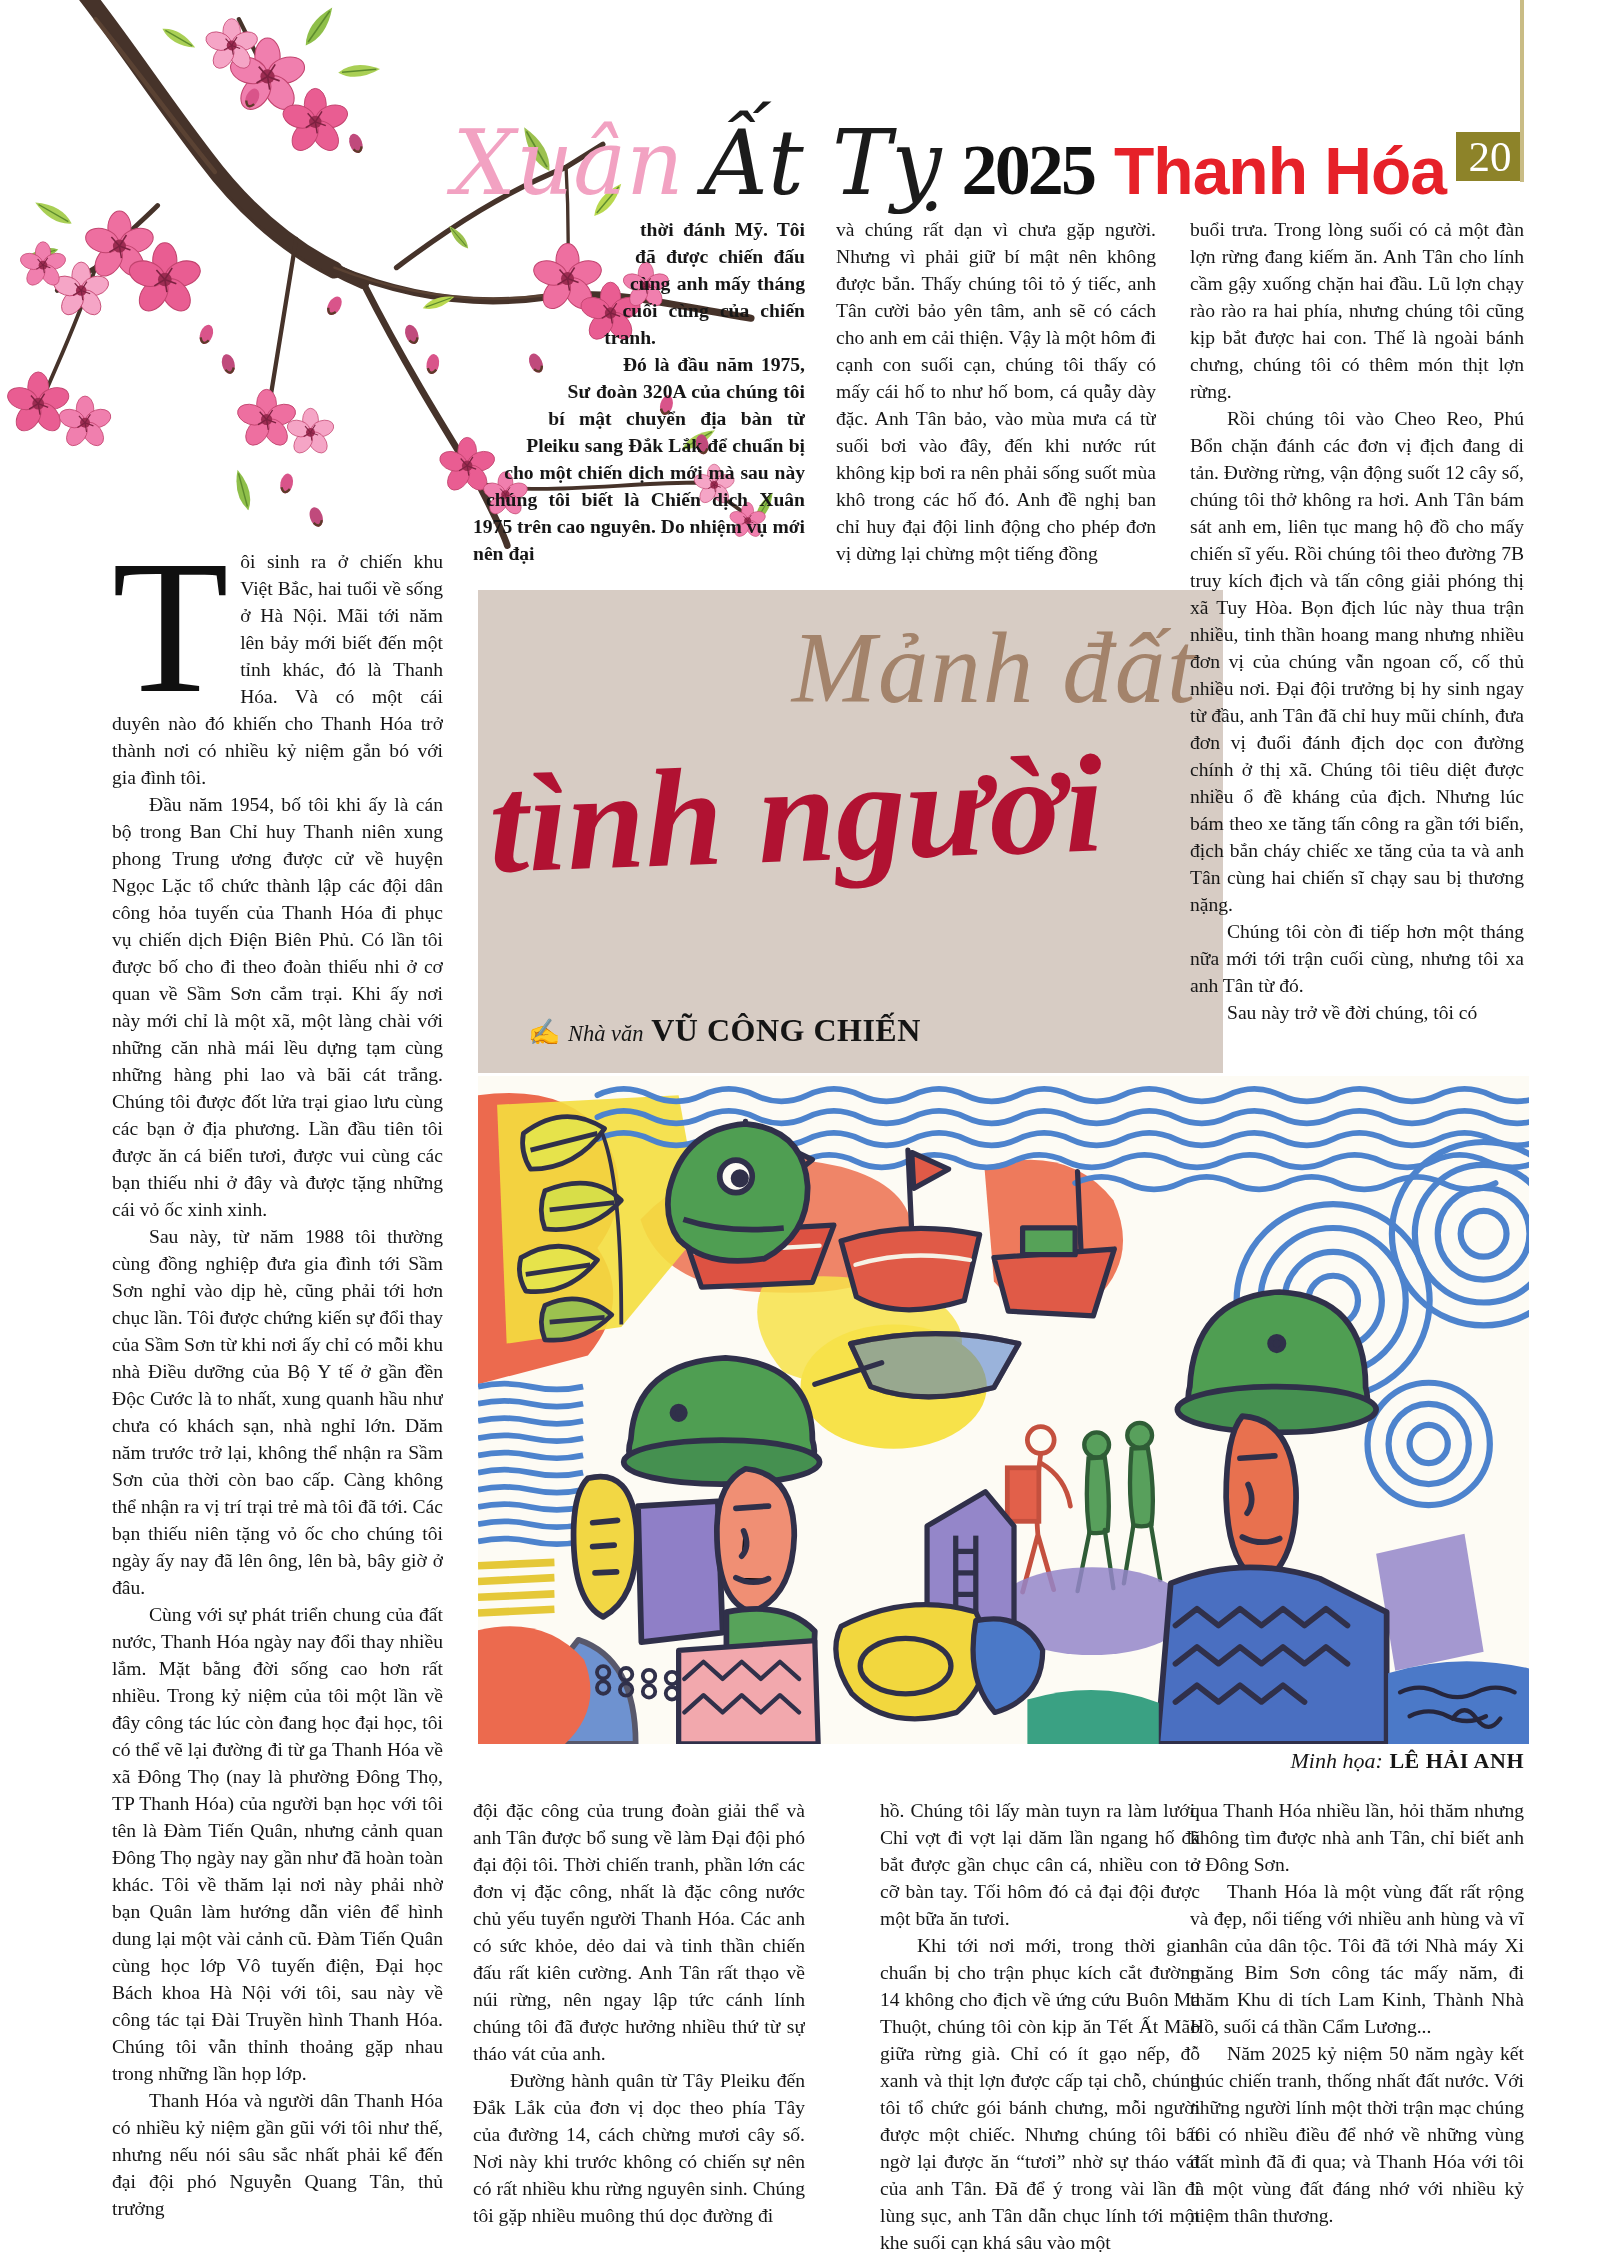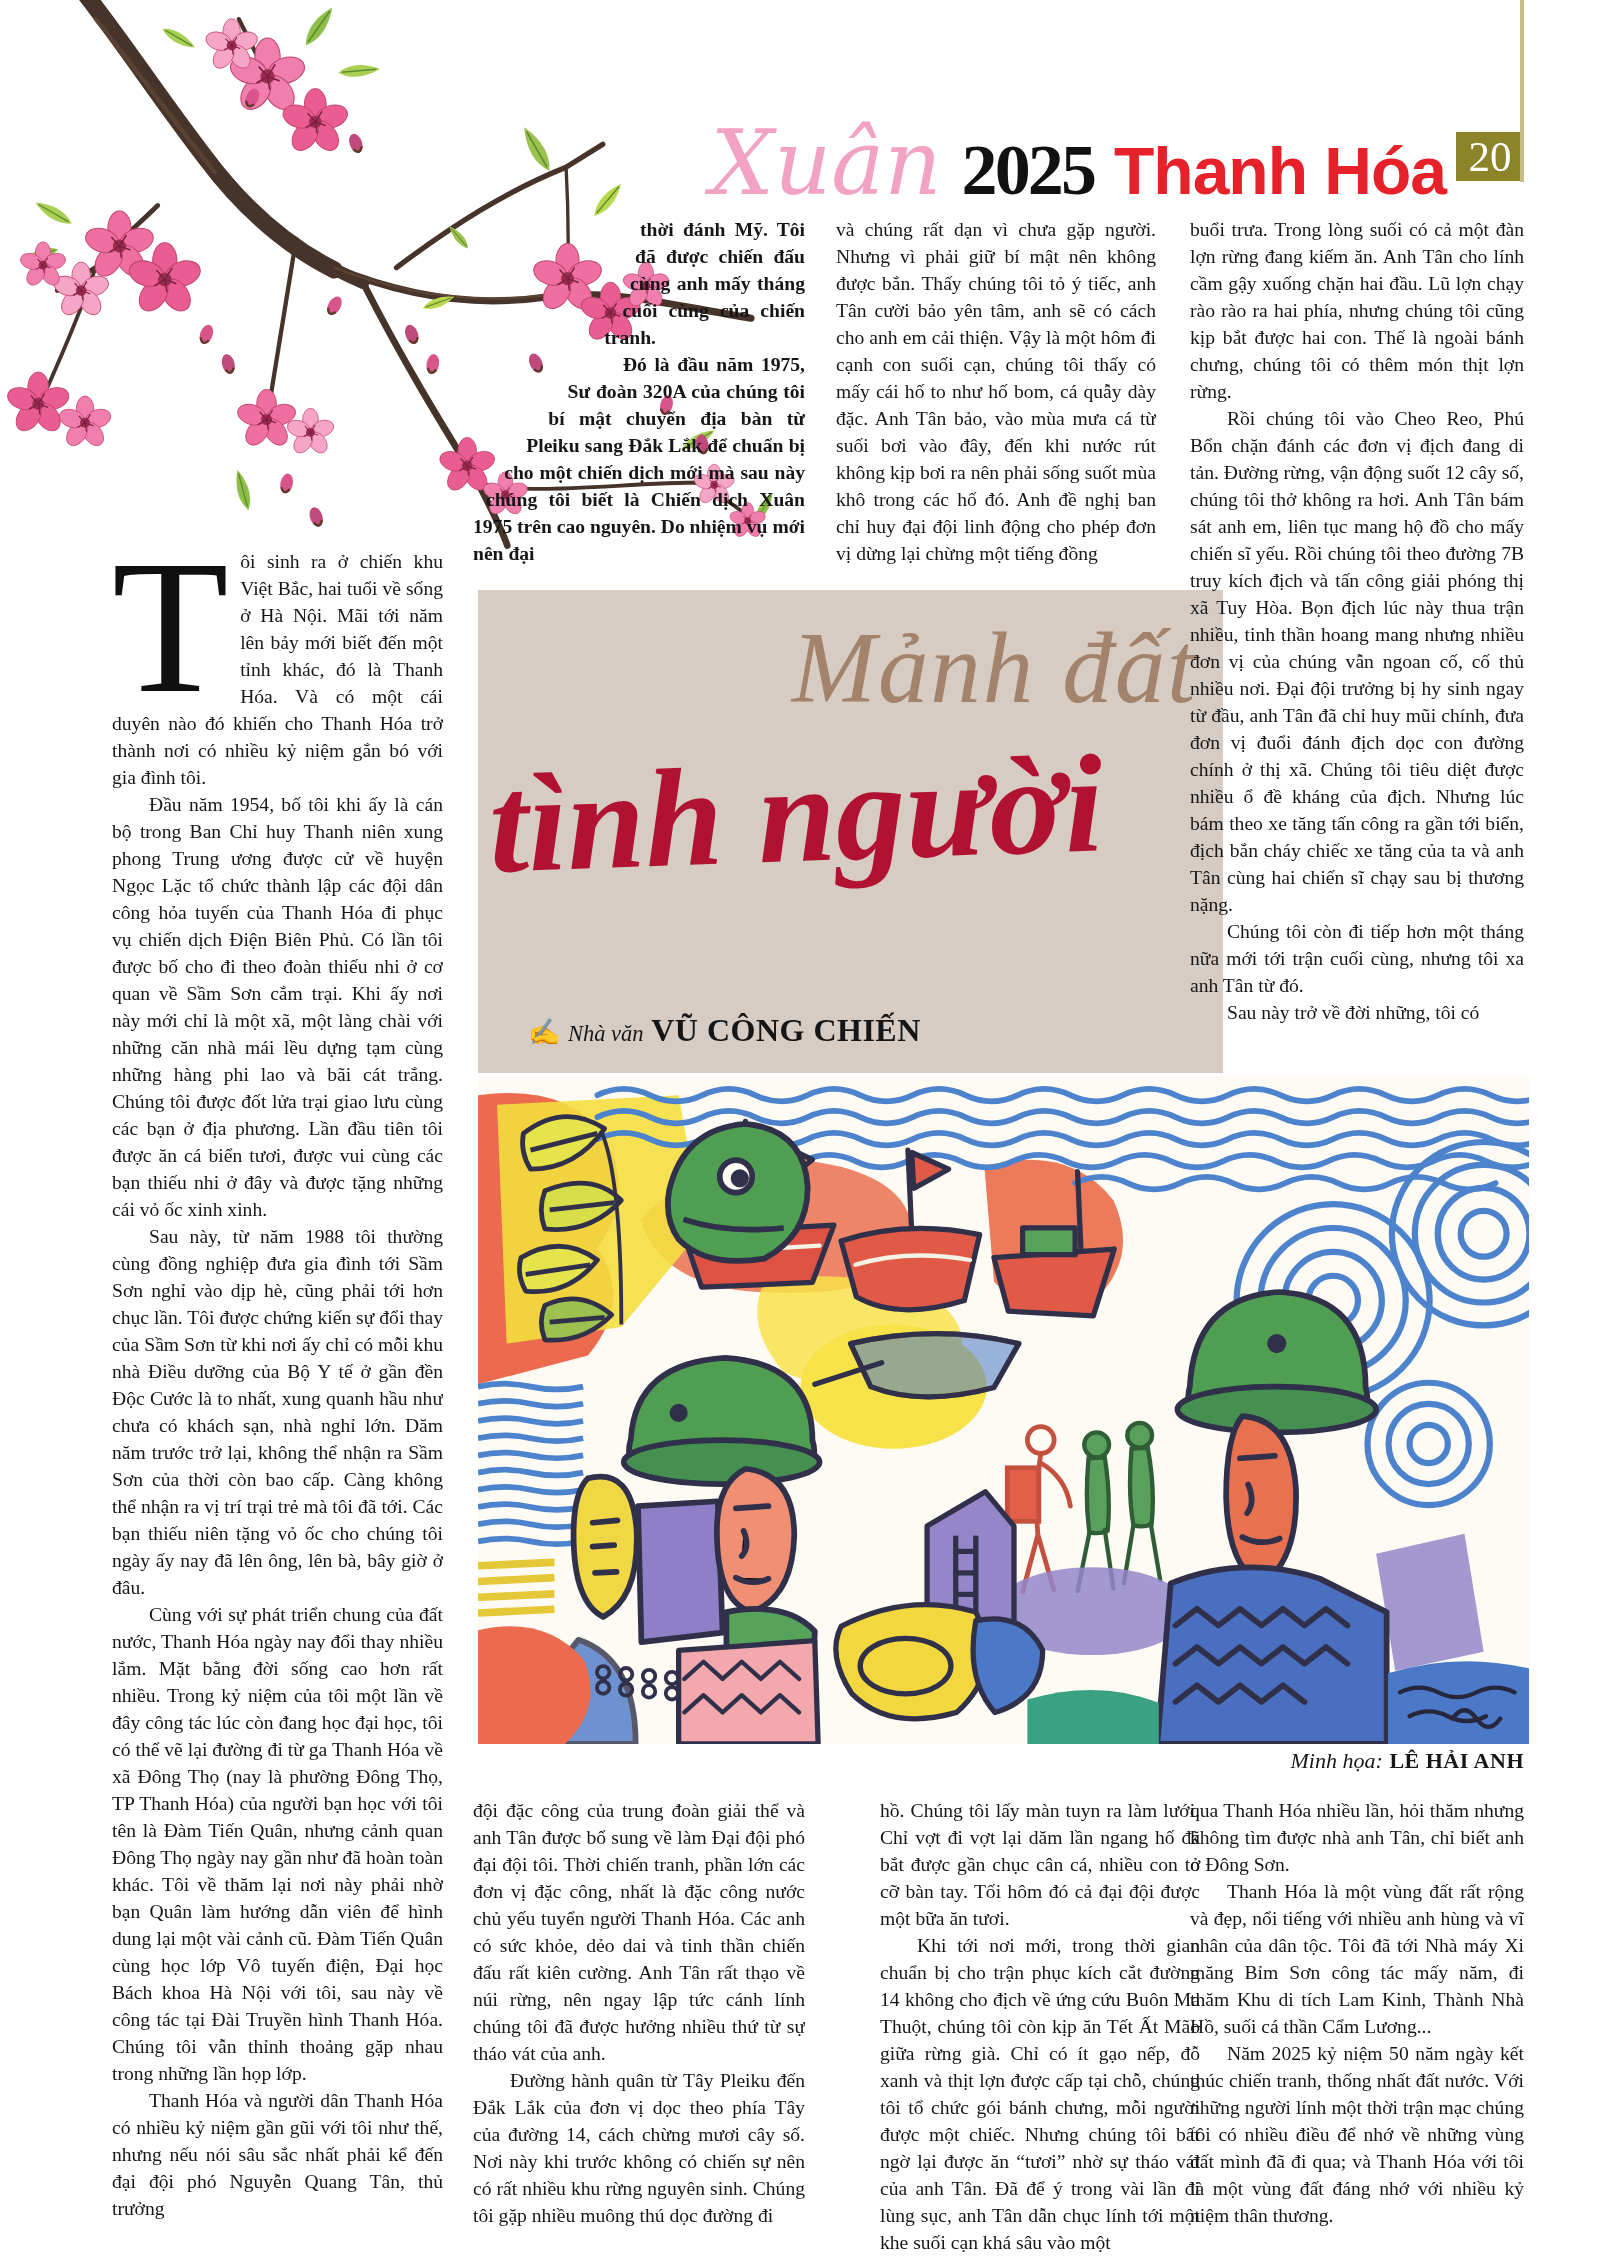--- a/index.html
+++ b/index.html
@@ -142,20 +142,21 @@
     <use href="#bud" transform="translate(1395,848) rotate(15)" color="#d9548a"></use>
     <use href="#bud" transform="translate(1470,930) rotate(-10)" color="#c04a7c"></use>
     <use href="#bud" transform="translate(600,1012) rotate(12)" color="#d9548a"></use>
     <use href="#bud" transform="translate(662,1082) rotate(-18)" color="#c04a7c"></use>
     <use href="#bud" transform="translate(528,205) rotate(25)" color="#d9548a"></use>
     <use href="#bud" transform="translate(745,300) rotate(-20)" color="#c04a7c"></use>
   </svg>
 
   <div class="header">
     <span class="h-xuan">Xuân</span>
+    <span class="h-atty">Ất Tỵ</span>
     <span class="h-year">2025</span>
     <span class="h-brand">Thanh Hóa</span>
   </div>
   <div class="pagenum">20</div>
   <div class="pagenum-line"></div>
 
   <div class="col col1">
     <p class="p"><span class="dropcap">T</span><span>ôi sinh ra ở chiến khu Việt Bắc, hai tuổi về sống ở Hà Nội. Mãi tới năm lên bảy mới biết đến một tỉnh khác, đó là Thanh Hóa. Và có một cái duyên nào đó khiến cho Thanh Hóa trở thành nơi có nhiều kỷ niệm gắn bó với gia đình tôi.</span></p>
     <p class="ind">Đầu năm 1954, bố tôi khi ấy là cán bộ trong Ban Chỉ huy Thanh niên xung phong Trung ương được cử về huyện Ngọc Lặc tổ chức thành lập các đội dân công hỏa tuyến của Thanh Hóa đi phục vụ chiến dịch Điện Biên Phủ. Có lần tôi được bố cho đi theo đoàn thiếu nhi ở cơ quan về Sầm Sơn cắm trại. Khi ấy nơi này mới chỉ là một xã, một làng chài với những căn nhà mái lều dựng tạm cùng những hàng phi lao và bãi cát trắng. Chúng tôi được đốt lửa trại giao lưu cùng các bạn ở địa phương. Lần đầu tiên tôi được ăn cá biển tươi, được vui cùng các bạn thiếu nhi ở đây và được tặng những cái vỏ ốc xinh xinh.</p>
     <p class="ind">Sau này, từ năm 1988 tôi thường cùng đồng nghiệp đưa gia đình tới Sầm Sơn nghỉ vào dịp hè, cũng phải tới hơn chục lần. Tôi được chứng kiến sự đổi thay của Sầm Sơn từ khi nơi ấy chỉ có mỗi khu nhà Điều dưỡng của Bộ Y tế ở gần đền Độc Cước là to nhất, xung quanh hầu như chưa có khách sạn, nhà nghỉ lớn. Dăm năm trước trở lại, không thể nhận ra Sầm Sơn của thời còn bao cấp. Càng không thể nhận ra vị trí trại trẻ mà tôi đã tới. Các bạn thiếu niên tặng vỏ ốc cho chúng tôi ngày ấy nay đã lên ông, lên bà, bây giờ ở đâu.</p>
@@ -170,21 +171,21 @@
   </div>
 
   <div class="col col3top">
     <p>và chúng rất dạn vì chưa gặp người. Nhưng vì phải giữ bí mật nên không được bắn. Thấy chúng tôi tỏ ý tiếc, anh Tân cười bảo yên tâm, anh sẽ có cách cho anh em cải thiện. Vậy là một hôm đi cạnh con suối cạn, chúng tôi thấy có mấy cái hố to như hố bom, cá quẫy dày đặc. Anh Tân bảo, vào mùa mưa cá từ suối bơi vào đây, đến khi nước rút không kịp bơi ra nên phải sống suốt mùa khô trong các hố đó. Anh đề nghị ban chỉ huy đại đội linh động cho phép đơn vị dừng lại chừng một tiếng đồng</p>
   </div>
 
   <div class="col col4top">
     <p>buổi trưa. Trong lòng suối có cả một đàn lợn rừng đang kiếm ăn. Anh Tân cho lính cầm gậy xuống chặn hai đầu. Lũ lợn chạy rào rào ra hai phía, nhưng chúng tôi cũng kịp bắt được hai con. Thế là ngoài bánh chưng, chúng tôi có thêm món thịt lợn rừng.</p>
     <p class="ind">Rồi chúng tôi vào Cheo Reo, Phú Bổn chặn đánh các đơn vị địch đang di tản. Đường rừng, vận động suốt 12 cây số, chúng tôi thở không ra hơi. Anh Tân bám sát anh em, liên tục mang hộ đồ cho mấy chiến sĩ yếu. Rồi chúng tôi theo đường 7B truy kích địch và tấn công giải phóng thị xã Tuy Hòa. Bọn địch lúc này thua trận nhiều, tinh thần hoang mang nhưng nhiều đơn vị của chúng vẫn ngoan cố, cố thủ nhiều nơi. Đại đội trưởng bị hy sinh ngay từ đầu, anh Tân đã chỉ huy mũi chính, đưa đơn vị đuổi đánh địch dọc con đường chính ở thị xã. Chúng tôi tiêu diệt được nhiều ổ đề kháng của địch. Nhưng lúc bám theo xe tăng tấn công ra gần tới biển, địch bắn cháy chiếc xe tăng của ta và anh Tân cùng hai chiến sĩ chạy sau bị thương nặng.</p>
     <p class="ind">Chúng tôi còn đi tiếp hơn một tháng nữa mới tới trận cuối cùng, nhưng tôi xa anh Tân từ đó.</p>
-    <p class="ind">Sau này trở về đời những, tôi có</p>
+    <p class="ind">Sau này trở về đời chúng, tôi có</p>
   </div>
 
   <div class="titleblock">
     <div class="t1">Mảnh đất</div>
     <div class="t2">tình người</div>
     <div class="byline">
       <span class="pen">✍</span><span class="by-pre">Nhà văn</span><span class="by-name">VŨ CÔNG CHIẾN</span>
     </div>
   </div>
 

